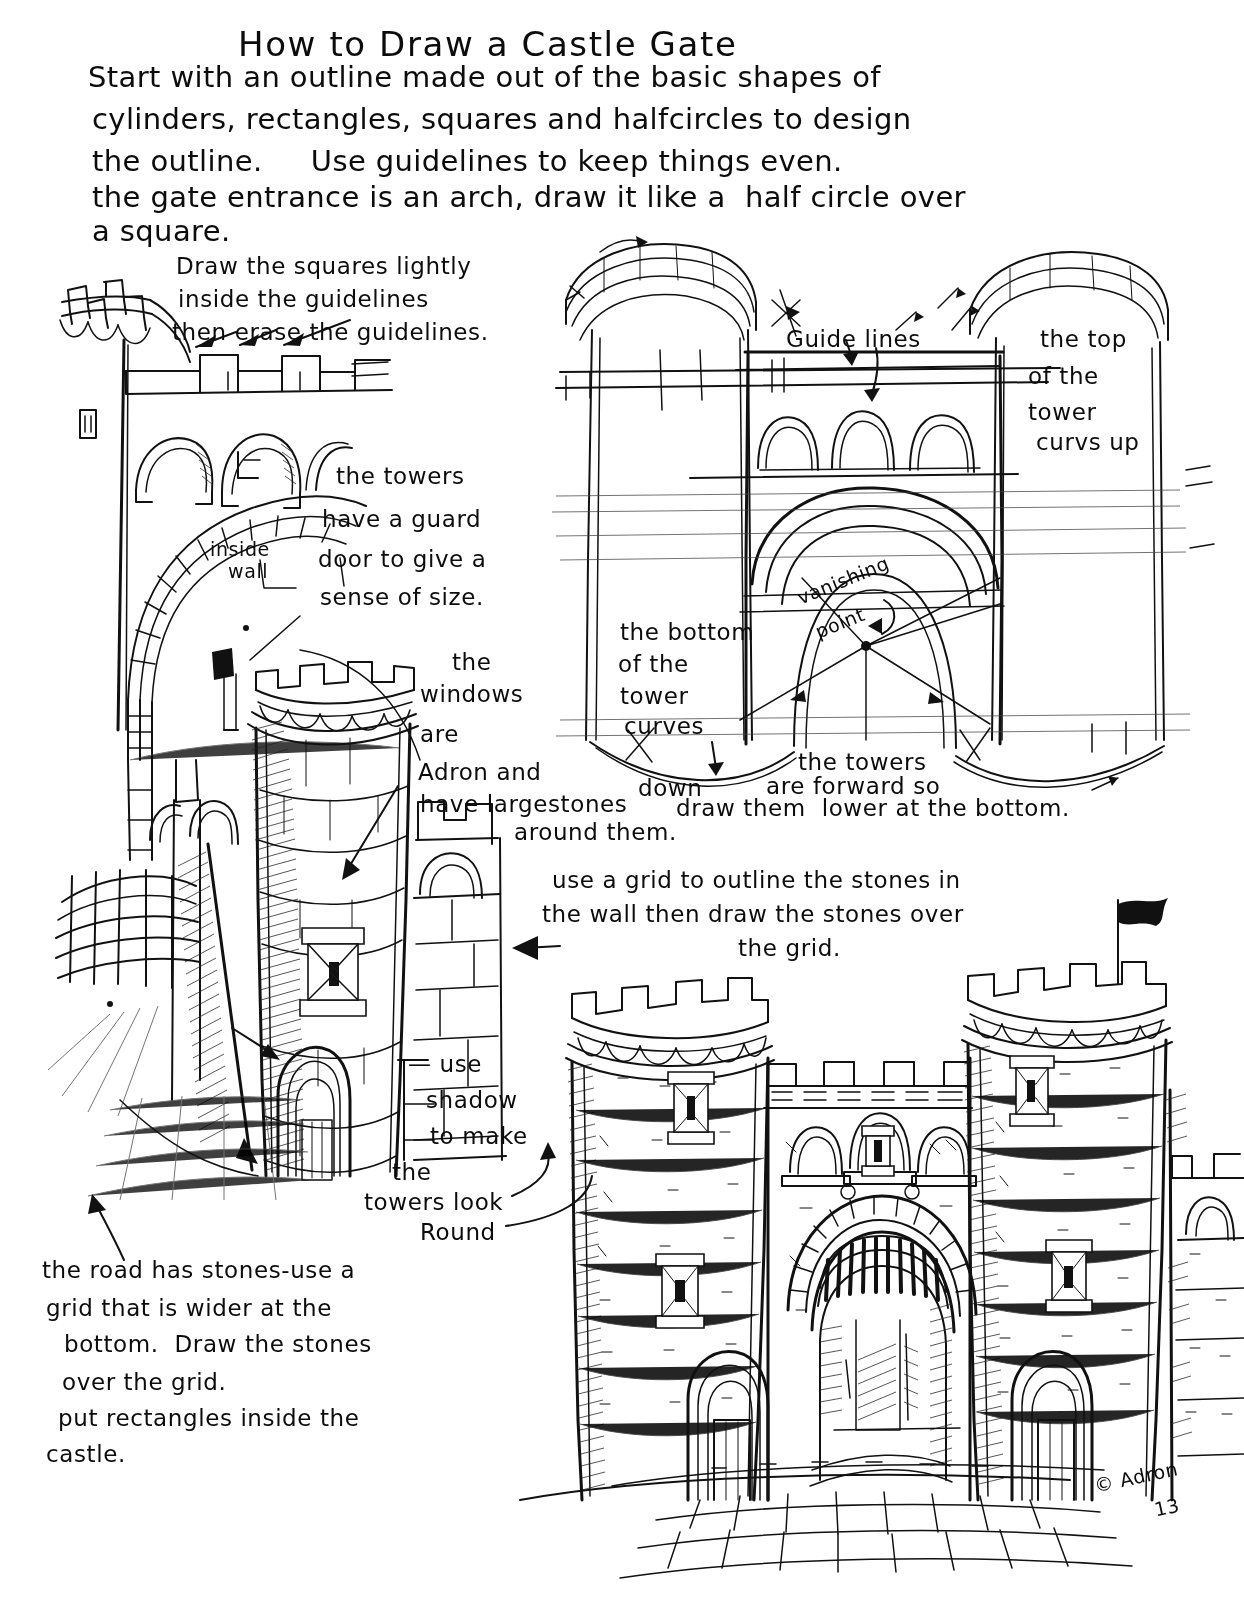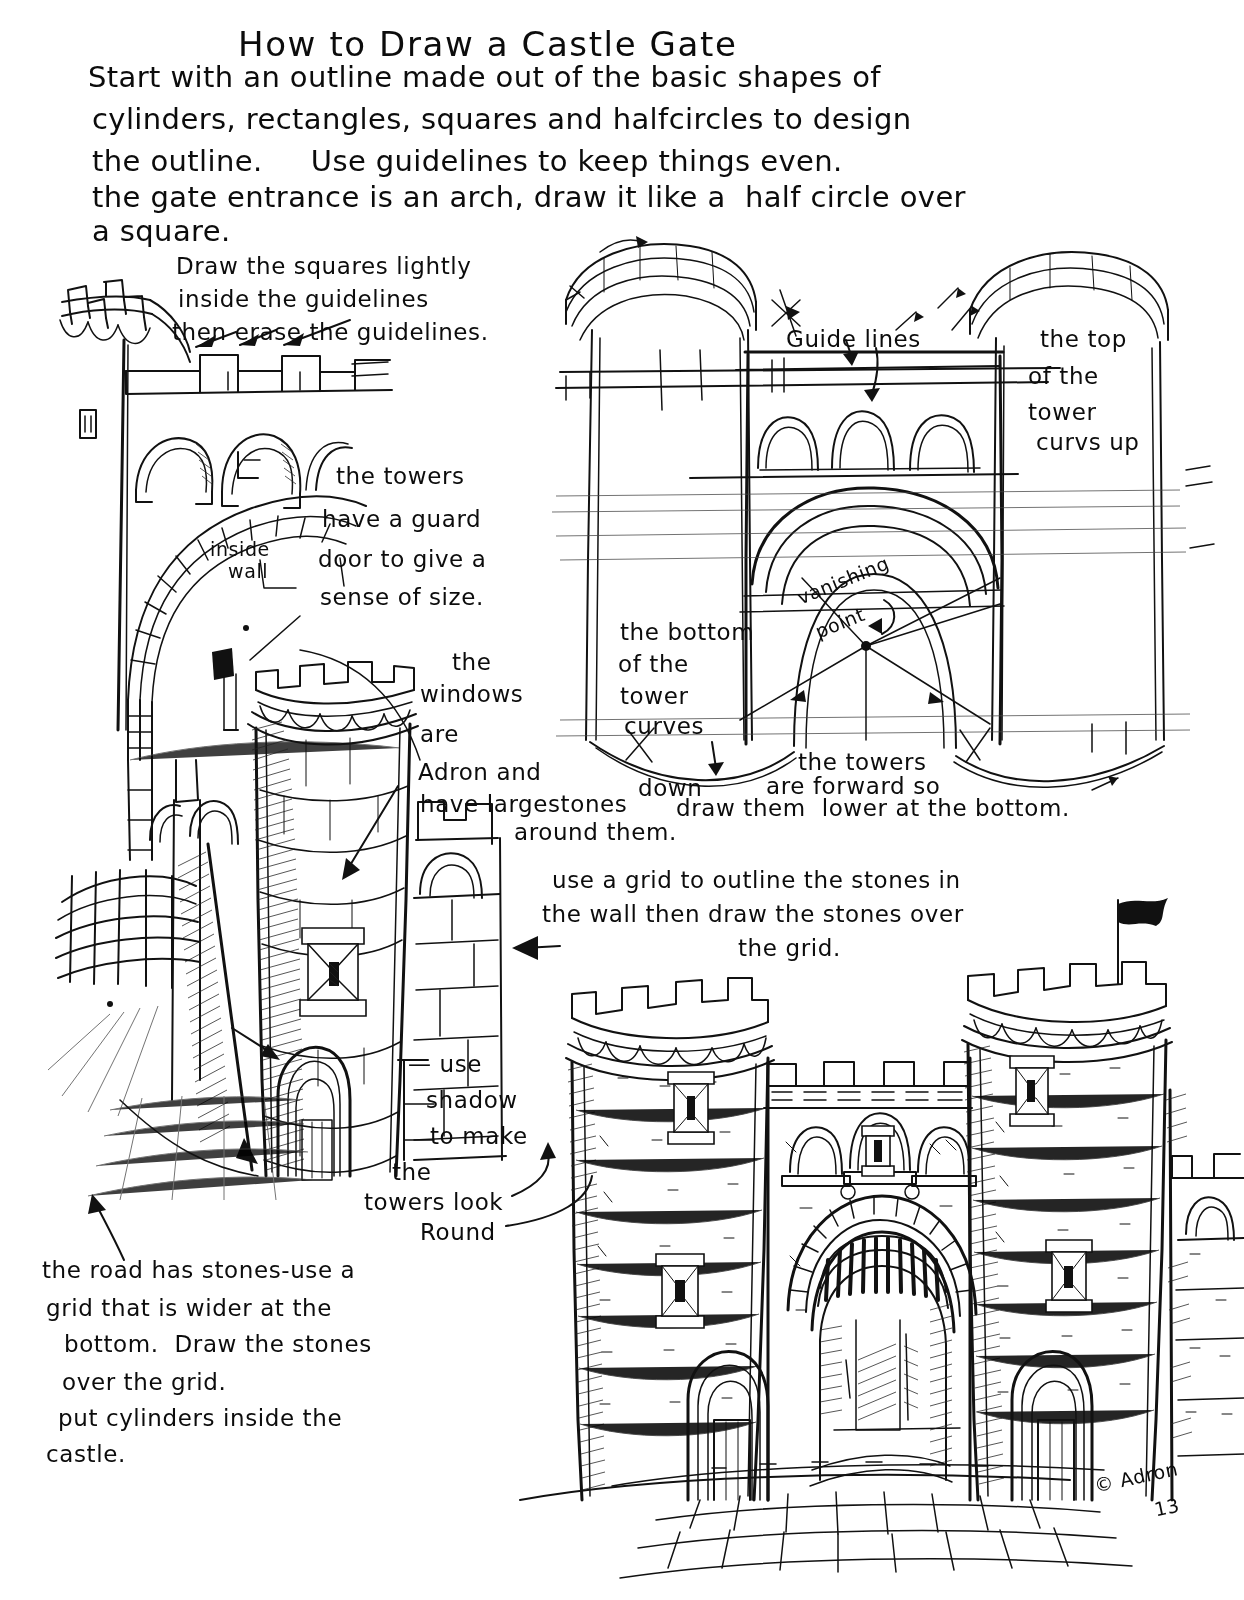--- a/index.html
+++ b/index.html
@@ -658,19 +658,19 @@
   <div class="hand note" style="left:426px; top:1086px;">shadow</div>
   <div class="hand note" style="left:430px; top:1122px;">to make</div>
   <div class="hand note" style="left:392px; top:1158px;">the</div>
   <div class="hand note" style="left:364px; top:1188px;">towers look</div>
   <div class="hand note" style="left:420px; top:1218px;">Round</div>
 
   <div class="hand note" style="left:42px; top:1256px;">the road has stones-use a</div>
   <div class="hand note" style="left:46px; top:1294px;">grid that is wider at the</div>
   <div class="hand note" style="left:64px; top:1330px;">bottom.  Draw the stones</div>
   <div class="hand note" style="left:62px; top:1368px;">over the grid.</div>
-  <div class="hand note" style="left:58px; top:1404px;">put cylinders inside the</div>
+  <div class="hand note" style="left:58px; top:1404px;">put rectangles inside the</div>
   <div class="hand note" style="left:46px; top:1440px;">castle.</div>
 
   <div class="hand sig rot-neg12" style="left:1092px; top:1474px;">© Adron</div>
   <div class="hand sig rot-neg12" style="left:1152px; top:1498px;">13</div>
 
 </div>
 
 </body></html>

